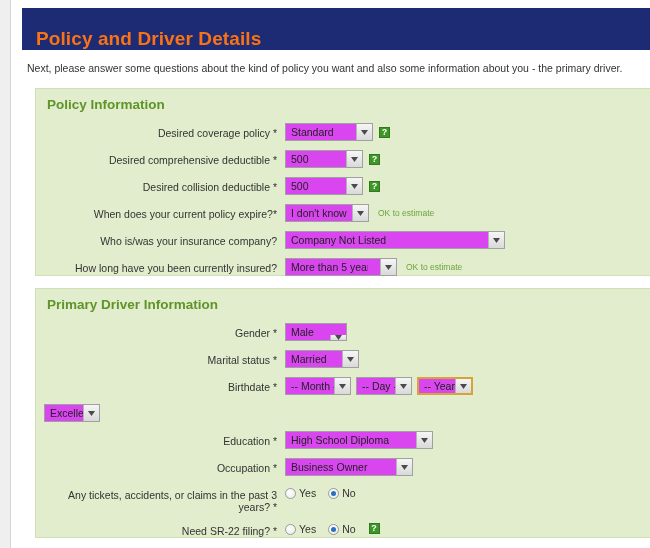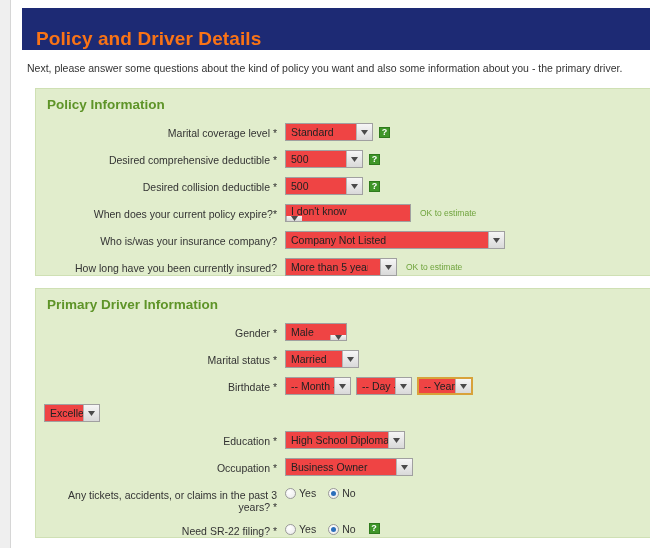--- a/index.html
+++ b/index.html
@@ -111,21 +111,21 @@
     margin-left: 8px;
     display: flex;
     align-items: center;
     flex: none;
   }
   
   .sel {
     display: inline-flex;
     align-items: stretch;
     height: 18px;
-    background: #ef4444;
+    background: #d946ef;
     border: 1px solid #a0a0a0;
     box-sizing: border-box;
     font-size: 10.5px;
     color: #222222;
     vertical-align: middle;
     margin-right: 5px;
   }
   .sel.highlight { border-color: #d8a23a; border-width: 2px; }
   .sel .sel-text {
     padding: 0 5px;
@@ -141,30 +141,30 @@
     flex: none;
     background: linear-gradient(#f6f6f6, #d9d9d9);
     border-left: 1px solid #b4b4b4;
     display: flex;
     align-items: center;
     justify-content: center;
   }
   .sel .sel-arrow svg { display: block; }
   .w-coverage   { width: 88px; }
   .w-deduct     { width: 78px; }
-  .w-expire     { width: 126px; flex-direction: column; }
+  .w-expire     { width: 84px; }
   .w-company    { width: 220px; }
   .w-insured    { width: 112px; gap: 12px; }
   .w-gender     { width: 62px; align-items: flex-end; }
   .w-marital    { width: 74px; }
   .w-month      { width: 66px; }
   .w-day        { width: 56px; }
   .w-year       { width: 56px; }
   .w-credit     { width: 56px; }
-  .w-education  { width: 120px; }
+  .w-education  { width: 148px; }
   .w-occupation { width: 128px; }
 
   
   .help {
     display: inline-block;
     width: 11px;
     height: 11px;
     background: #3f9628;
     border: 1px solid #2f7a1d;
     box-sizing: border-box;
@@ -228,21 +228,21 @@
     <div class="page-header">
       <div class="title">Policy and Driver Details</div>
     </div>
 
     <div class="intro">Next, please answer some questions about the kind of policy you want and also some information about you - the primary driver.</div>
 
     <fieldset class="panel" id="panel-policy">
       <div class="panel-legend">Policy Information</div>
       <div class="rows" id="rows-policy">
           <div class="row">
-            <div class="label">Marital coverage level *</div>
+            <div class="label">Desired coverage policy *</div>
             <div class="field">
               <span class="sel w-coverage">
                 <span class="sel-text">Standard</span>
                 <span class="sel-arrow">
                   <svg width="7" height="5" viewBox="0 0 7 5" aria-hidden="true">
                     <polygon points="0,0 7,0 3.5,5" fill="#4a4a4a"></polygon>
                   </svg>
                 </span>
               </span>
               <span class="help">?</span>

